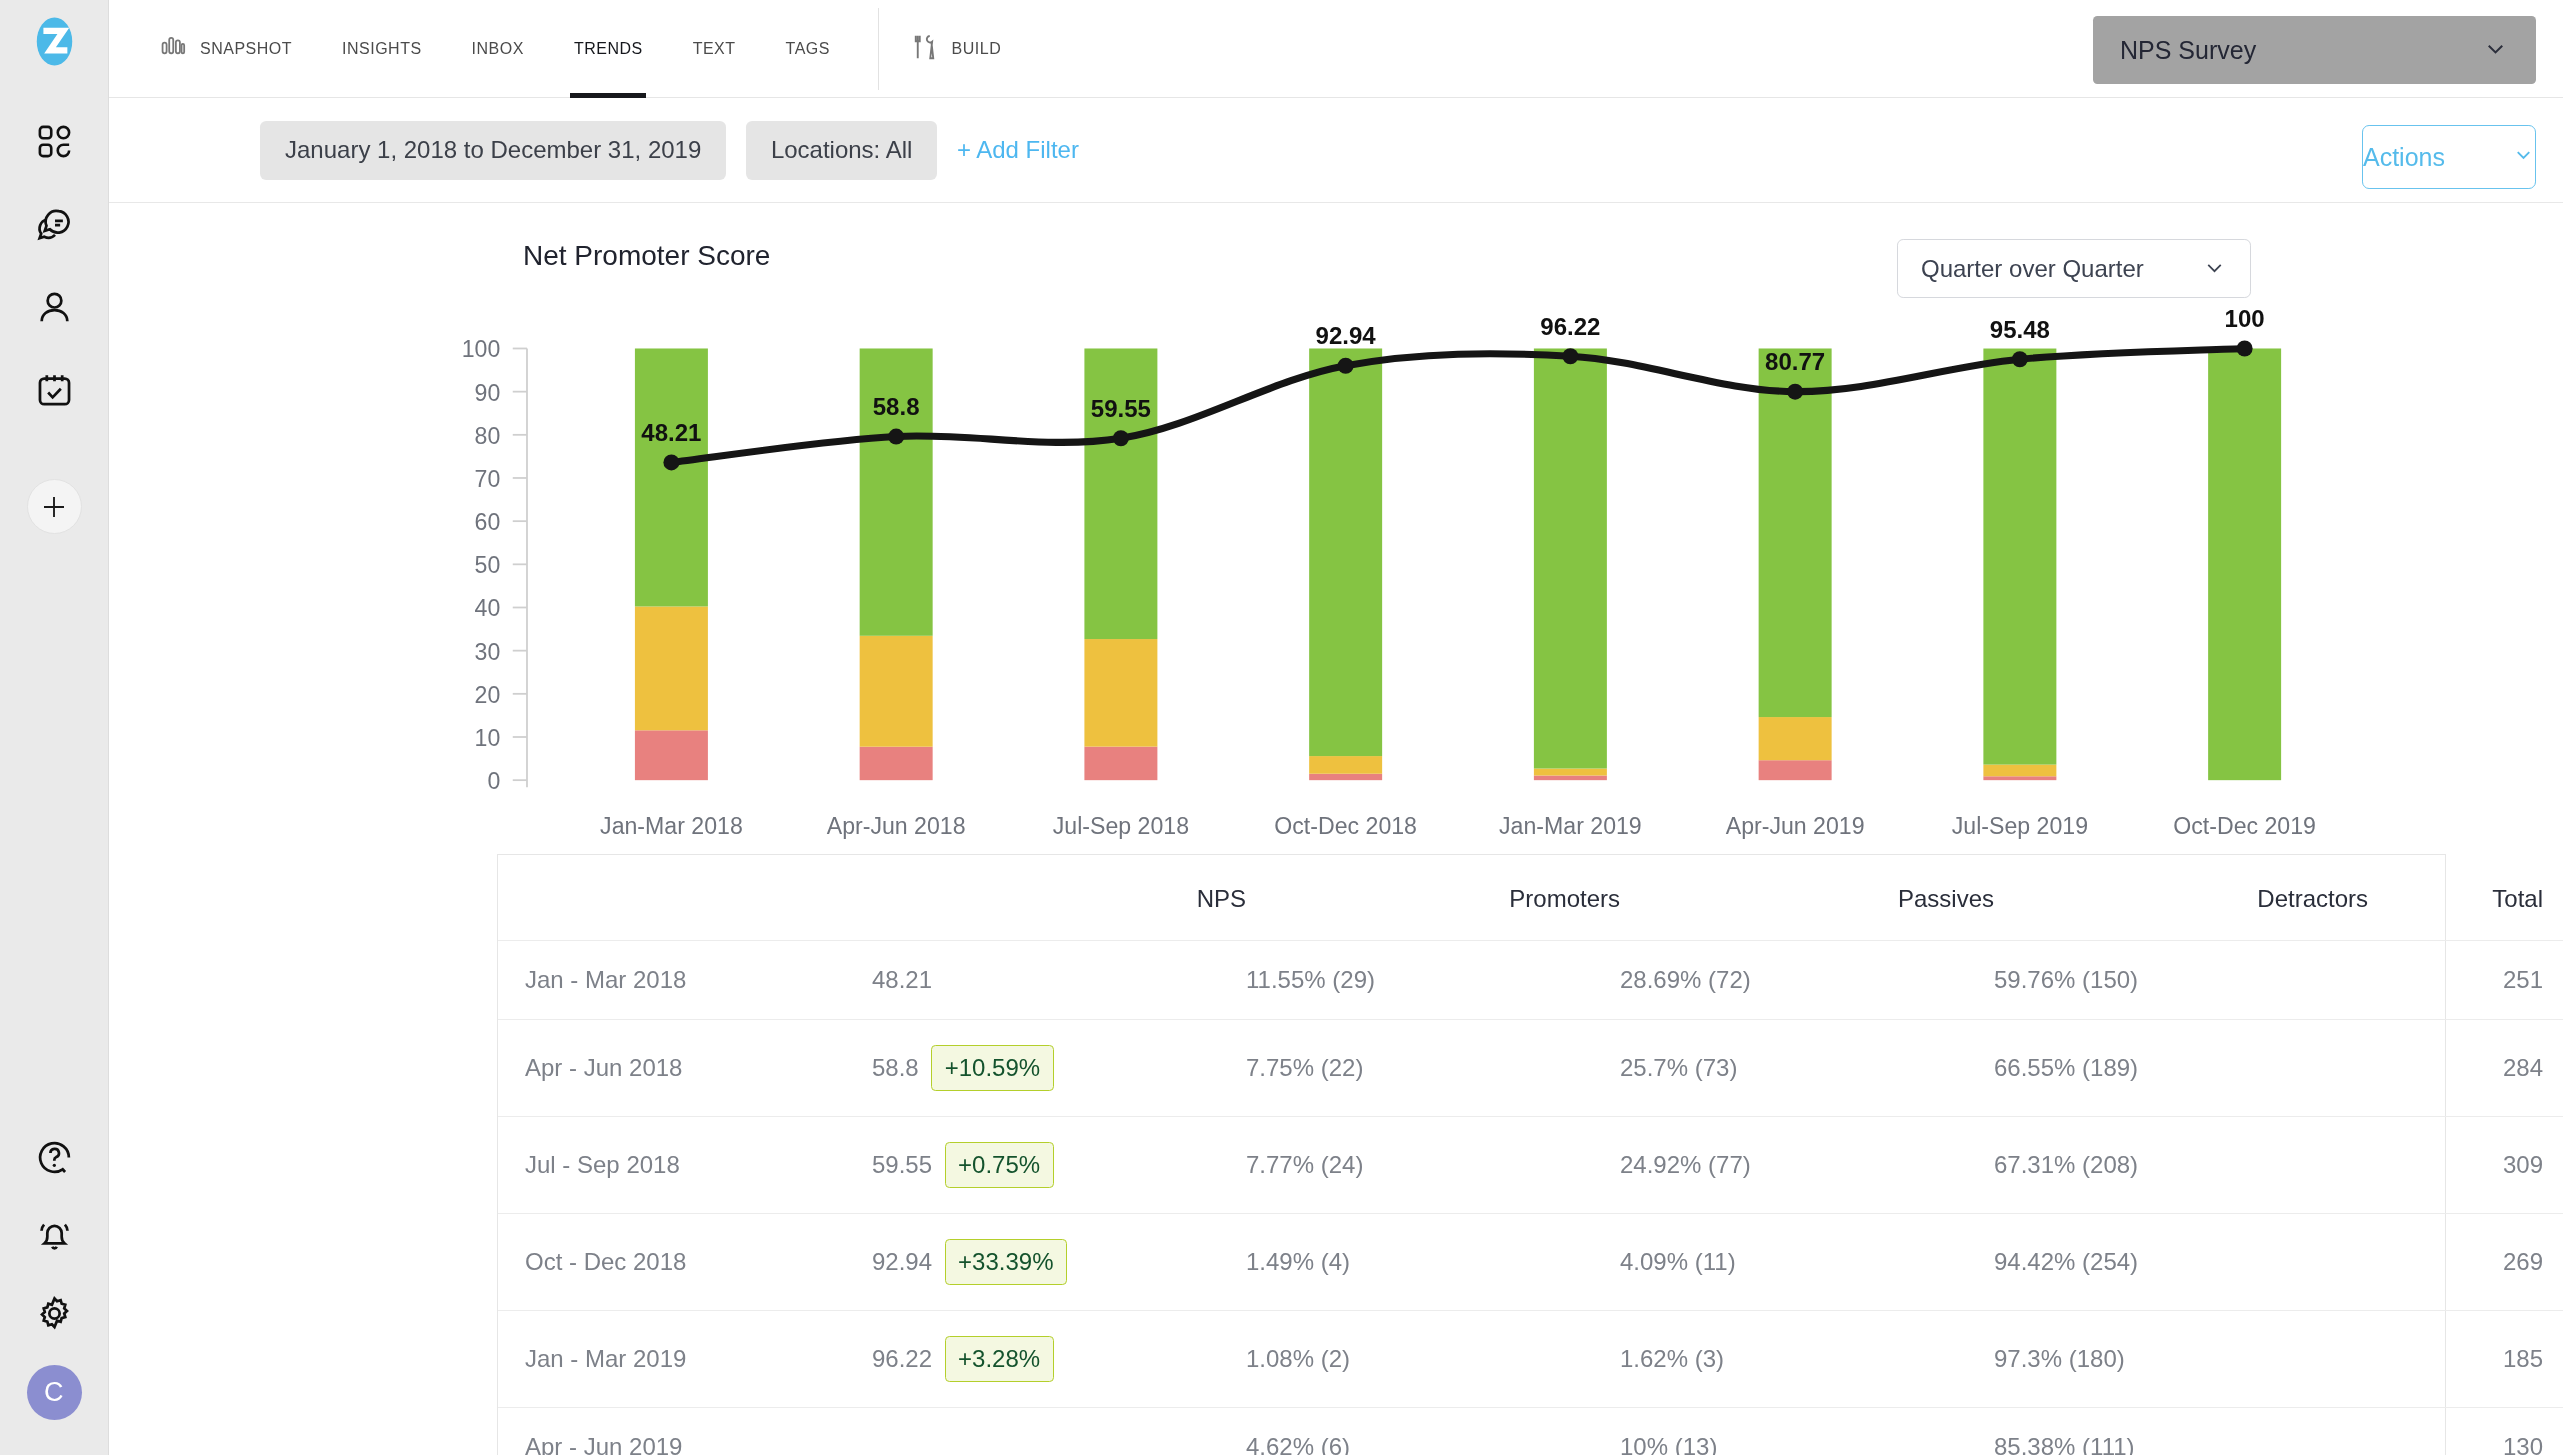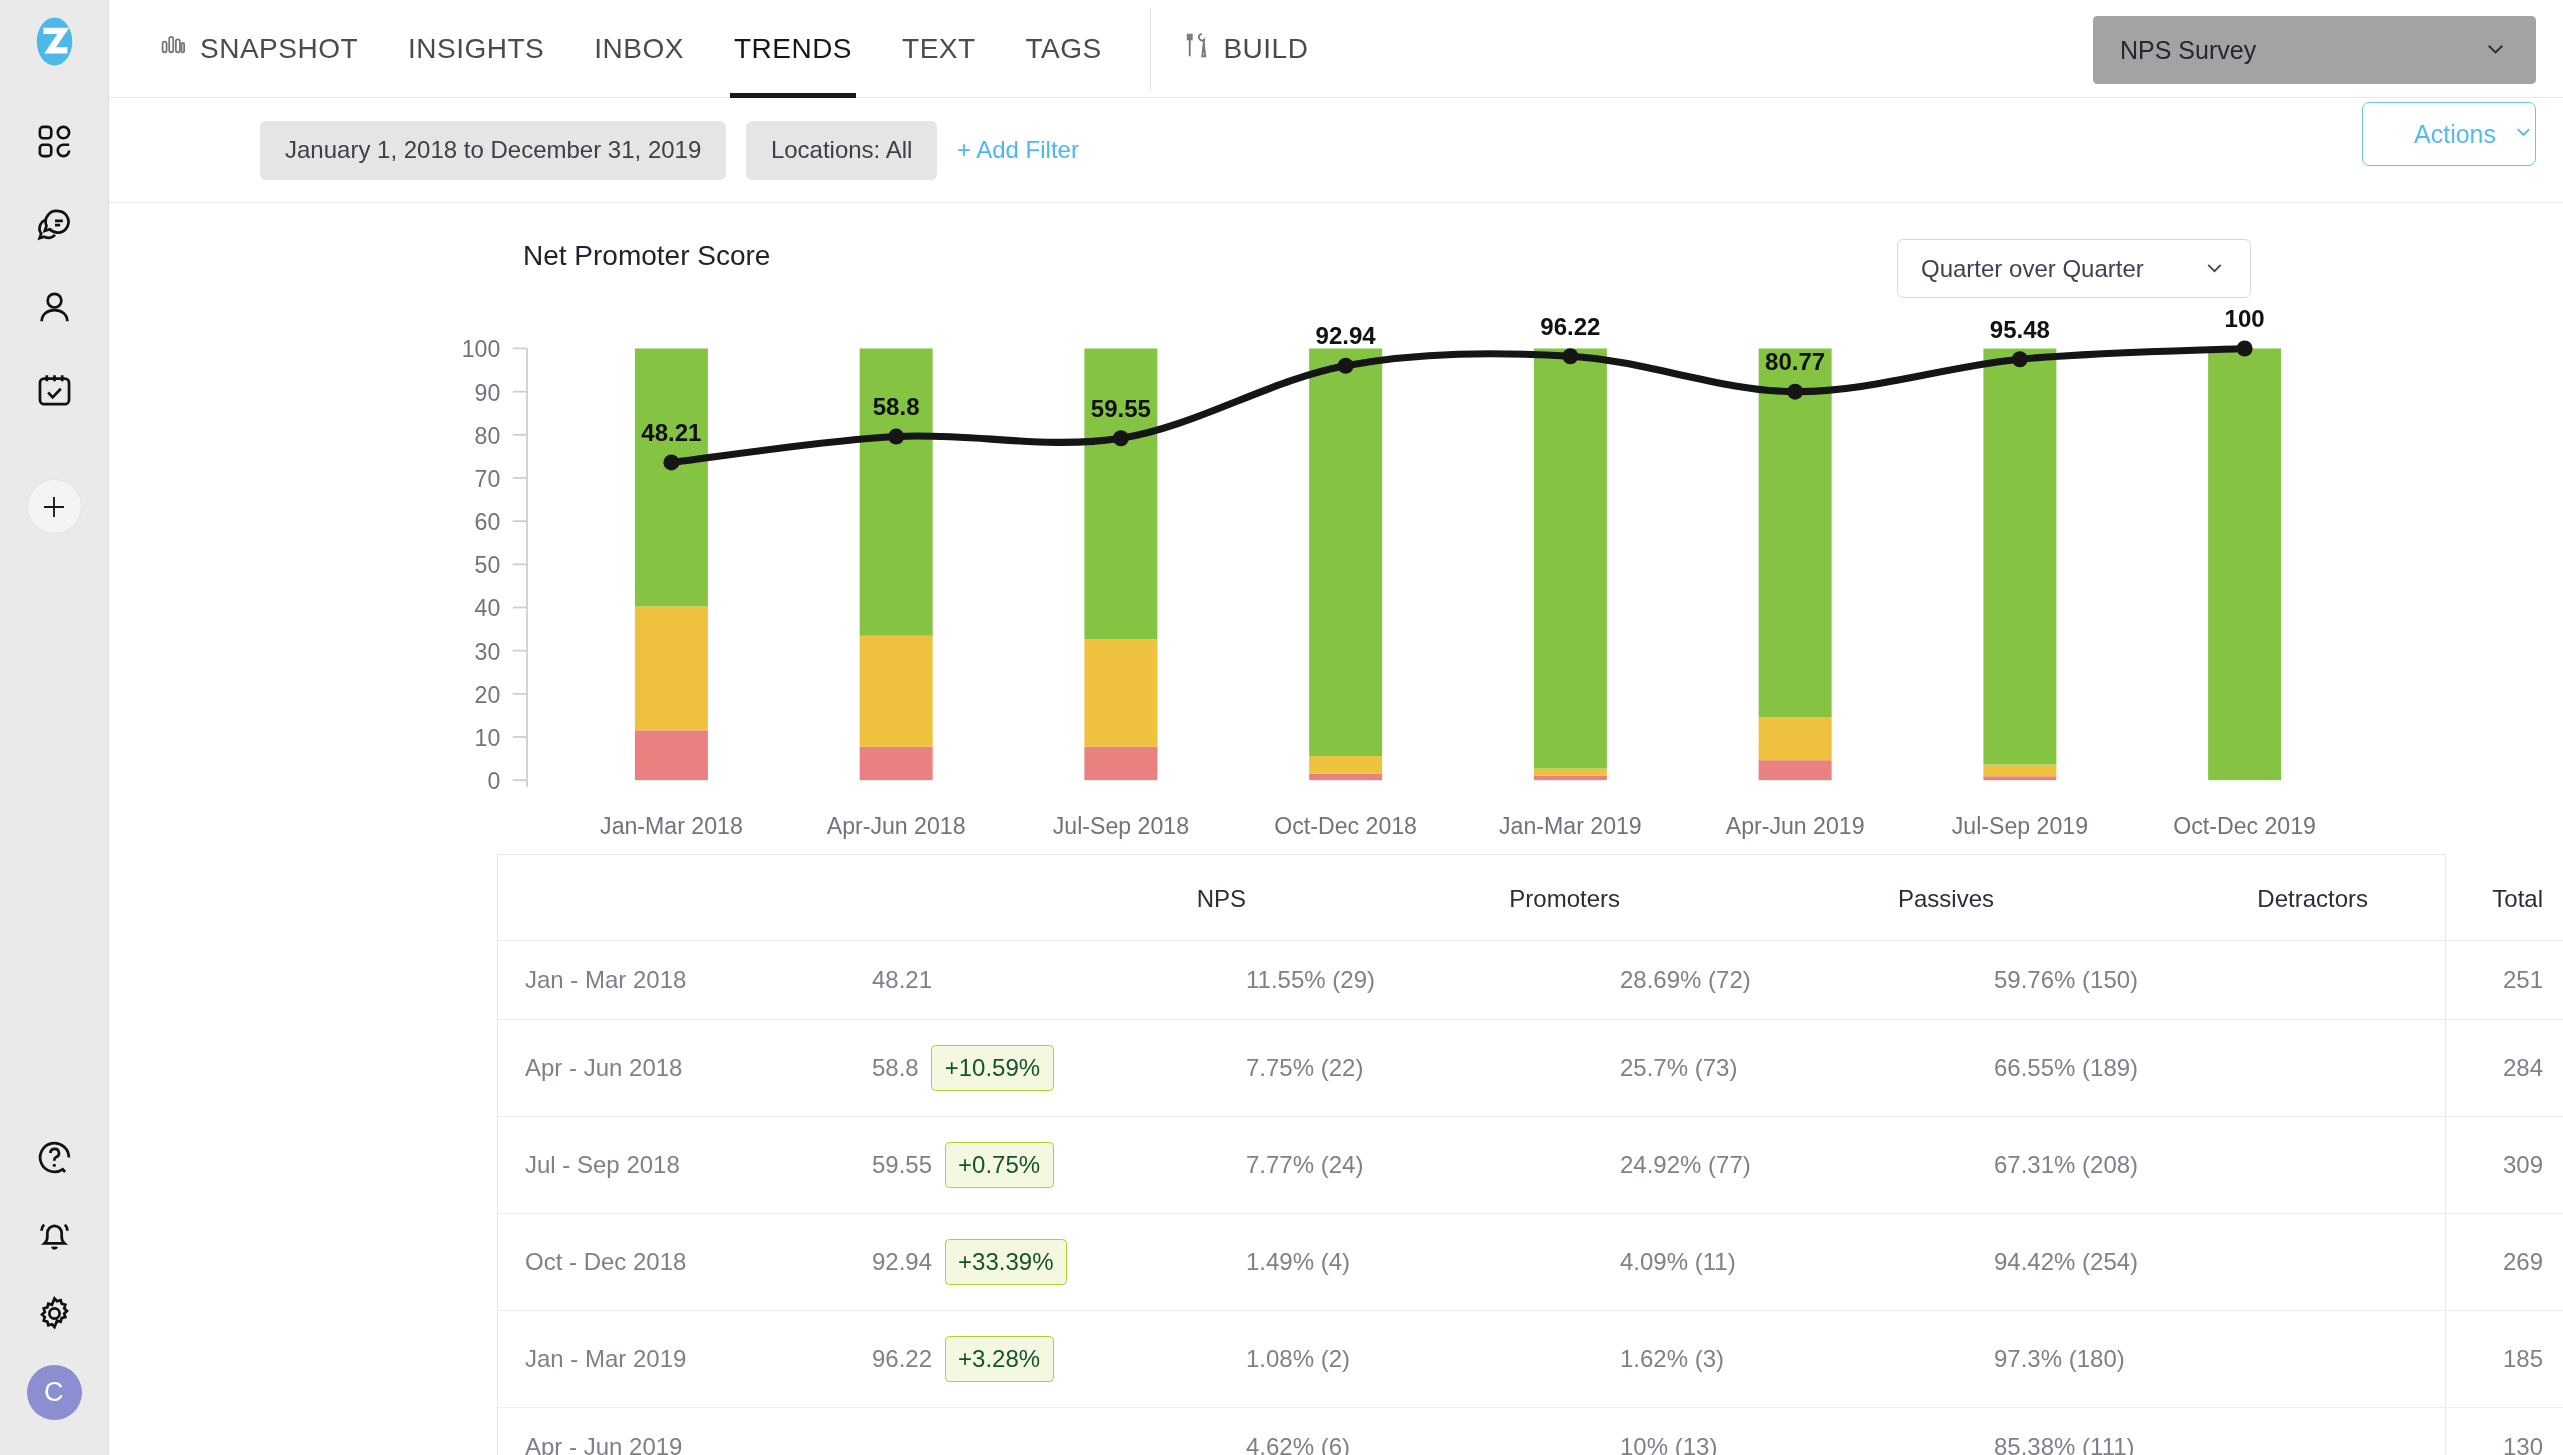--- a/index.html
+++ b/index.html
@@ -57,21 +57,21 @@
     height: 98px; min-height: 98px;
     display: flex; align-items: center;
     border-bottom: 0.9px solid #e6e6e6;
     padding-left: 25px;
     position: relative;
   }
   .nav-items { display: flex; align-items: center; height: 98px; }
   .nav-item {
     display: flex; align-items: center; gap: 12.5px;
     padding: 0 25px; height: 98px;
-    font-size: 28px; letter-spacing: 0.5px;
+    font-size: 16px; letter-spacing: 0.5px;
     color: #4b4b4b; cursor: pointer; position: relative;
   }
   .nav-item.active { color: #15171c; font-weight: 400; }
   .nav-item.active::after {
     content: ""; position: absolute; left: 21.4px; right: 21.4px; bottom: 0;
     height: 4.4px; background: #17181c;
   }
   .nav-sep { width: 0.9px; height: 82px; background: #e2e2e2; margin: 0 5.3px 0 23px; }
 
   .survey-select {
@@ -95,25 +95,25 @@
   .pill {
     background: #e5e5e5; border-radius: 6.2px;
     height: 59px; display: flex; align-items: center;
     padding: 0 25px; font-size: 24px; color: #3c4049;
     margin-right: 19.6px; cursor: pointer; white-space: nowrap;
   }
   .addfilter {
     font-size: 24px; color: #4db7f0; cursor: pointer; white-space: nowrap;
   }
   .actions-btn {
-    position: absolute; right: 27px; top: 4px;
+    position: absolute; right: 27px; top: 27px;
     width: 174px; height: 64px;
     border: 1.8px solid #68c3ee; border-radius: 7.1px;
     background: #fff; color: #55bbeb;
-    display: flex; align-items: center; justify-content: flex-end; gap: 16px;
+    display: flex; align-items: center; justify-content: space-between; gap: 16px;
     font-size: 25px; cursor: pointer;
   }
 
   
   .content { flex: 1; overflow: hidden; padding: 0 27px 0 5px; position: relative; }
 
   .card-head { padding: 37px 0 0 409px; position: relative; }
   .card-title { font-size: 28px; color: #20232e; }
   .card-sub { font-size: 22px; color: #8f94a0; margin-top: 12.5px; }
   .compare-select {

